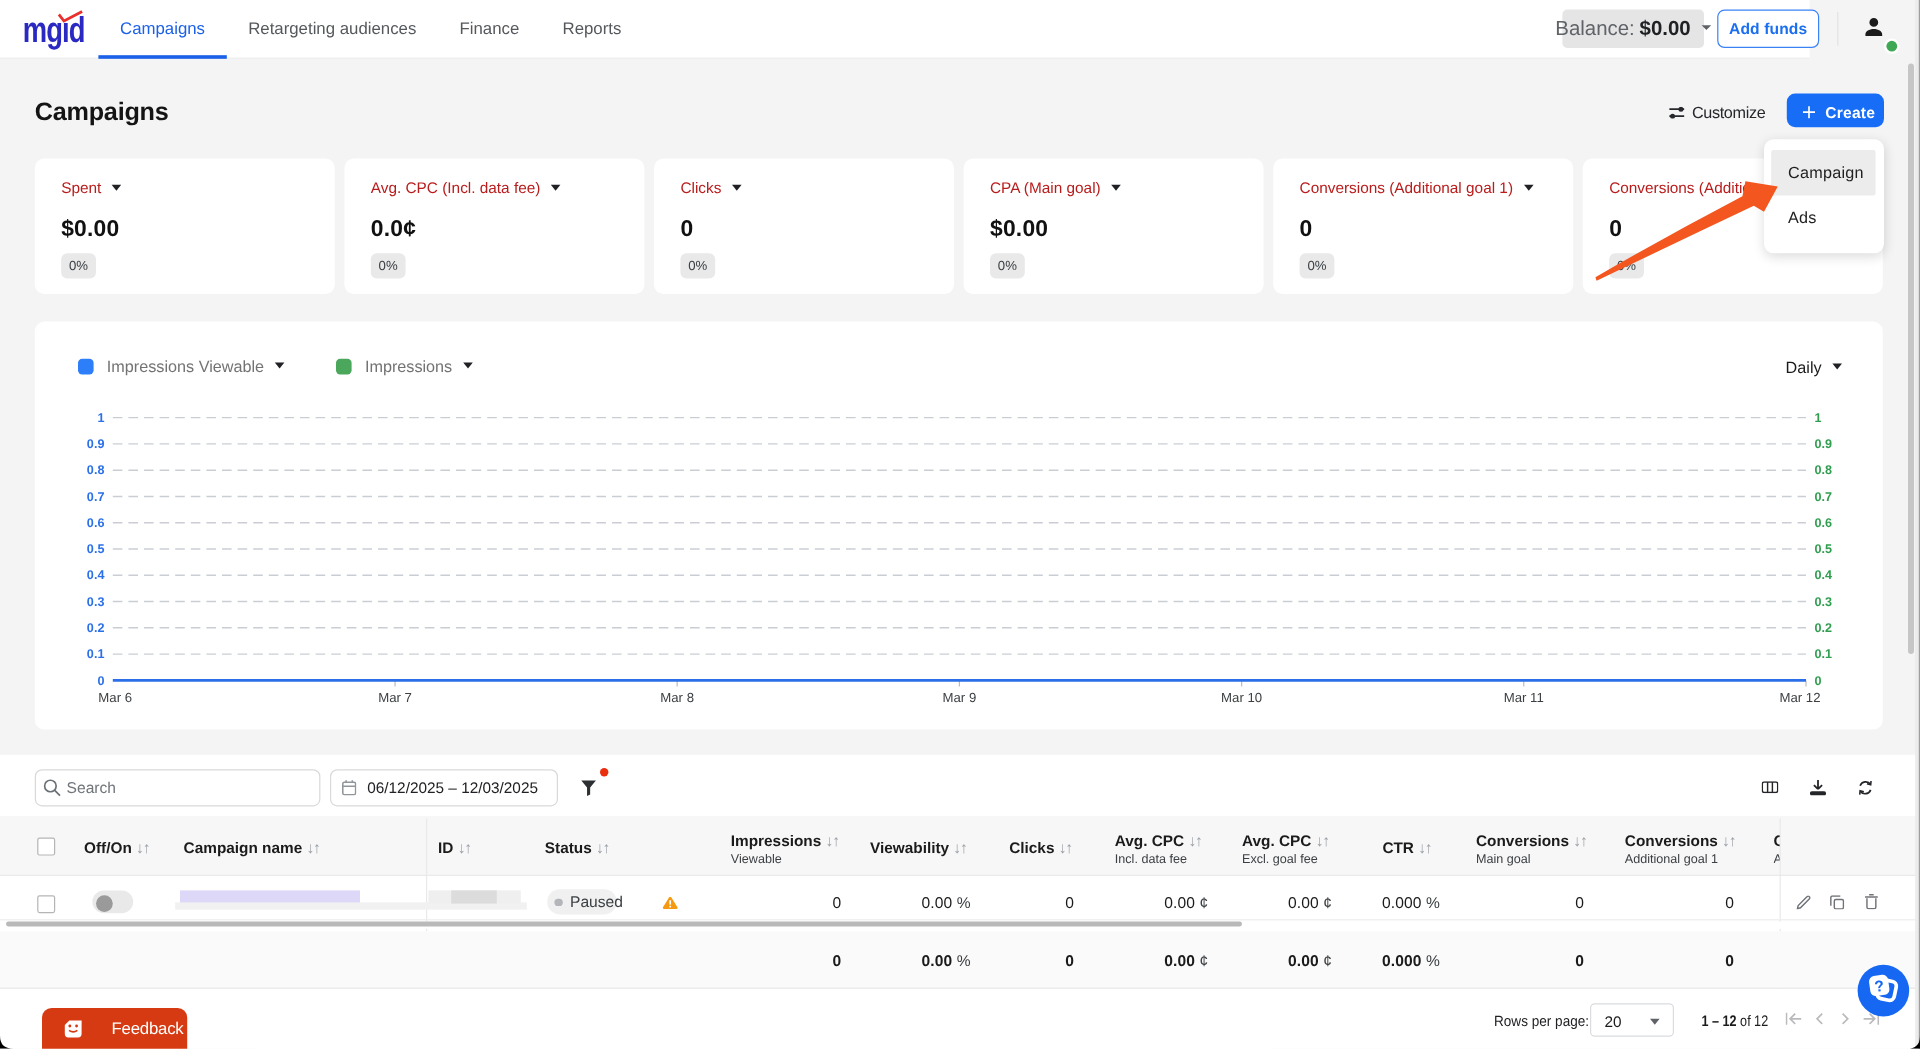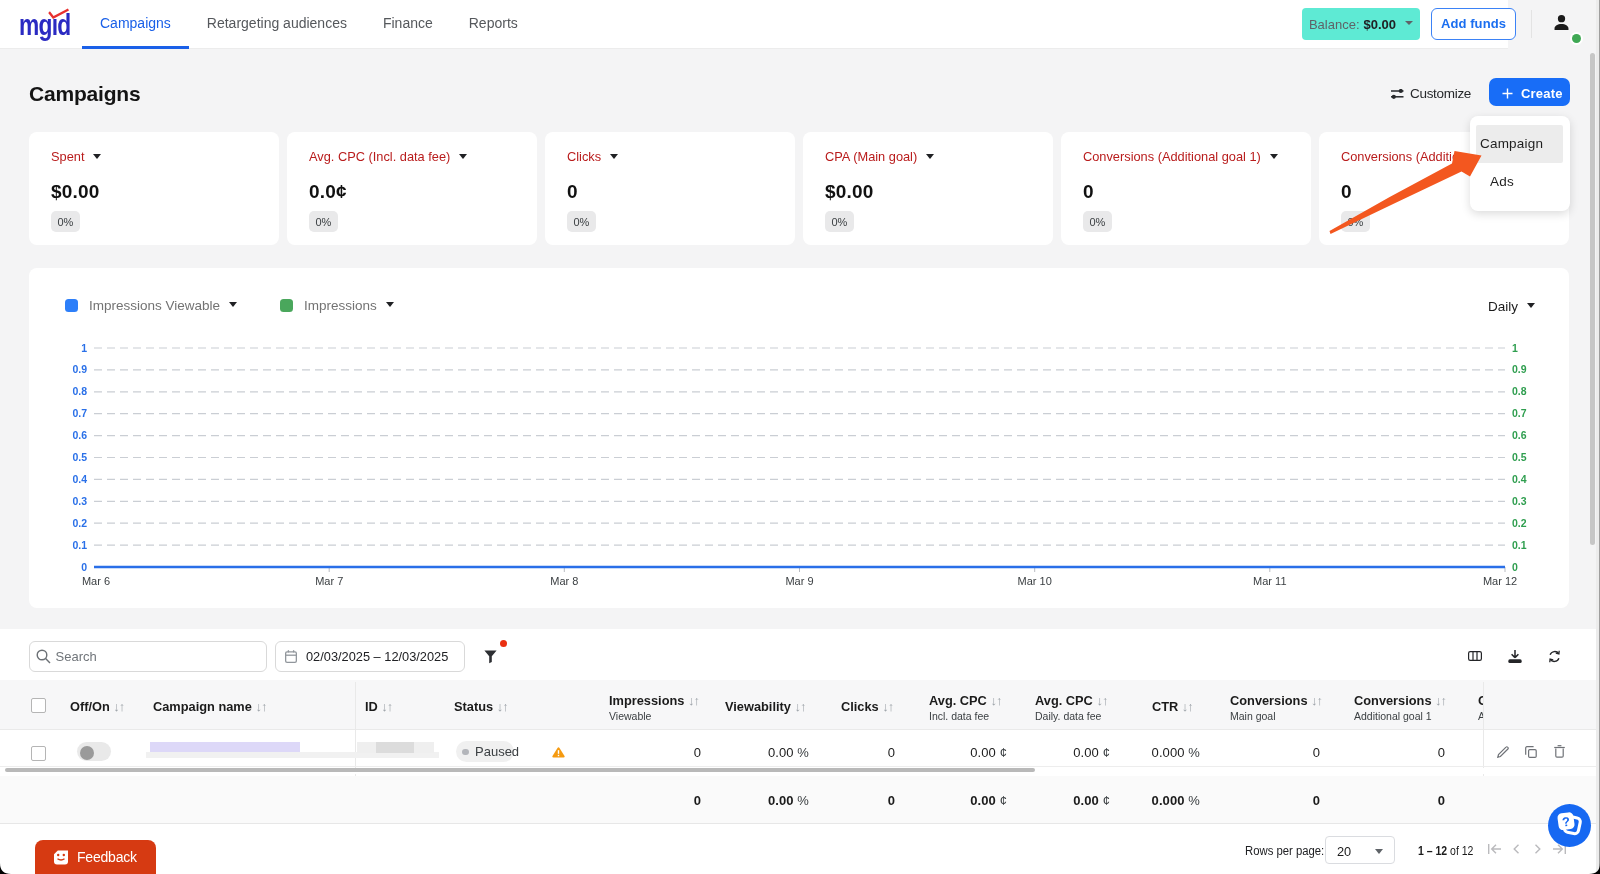--- a/index.html
+++ b/index.html
@@ -2,21 +2,21 @@
 <html><head>
 <meta charset="utf-8">
 <style>
 * { margin:0; padding:0; box-sizing:border-box; }
 html,body { width:1600px; height:874px; overflow:hidden; background:#f4f4f5; font-family:"Liberation Sans",sans-serif; }
 .abs { position:absolute; }
 .topbar { position:absolute; left:0; top:0; width:1508px; height:49px; background:#fff; border-bottom:1px solid #ececec; z-index:5; }
 .nav { position:absolute; left:82px; top:0; height:49px; display:flex; }
 .nav a { display:block; line-height:47px; padding:0 18px; font-size:14px; color:#55585c; font-weight:500; text-decoration:none; letter-spacing:0; }
 .nav a.active { color:#1a60e8; border-bottom:3px solid #1a60e8; font-weight:500; }
-.balance { position:absolute; left:1302px; top:8px; width:118px; height:32px; background:#5eead4; border-radius:4px; display:flex; align-items:center; justify-content:center; font-size:13px; color:#5f6368; }
+.balance { position:absolute; left:1302px; top:8px; width:118px; height:32px; background:#e5e5e5; border-radius:4px; display:flex; align-items:center; justify-content:center; font-size:17px; color:#5f6368; }
 .balance b { color:#202124; margin-left:4px; }
 .addfunds { position:absolute; left:1431px; top:8px; width:85px; height:32px; border:1px solid #3b82f6; border-radius:6px; color:#1a6ef0; font-size:13px; font-weight:700; text-align:center; line-height:30px; background:#fff; letter-spacing:0.1px; }
 .hdivider { position:absolute; left:1531px; top:10px; width:1px; height:28px; background:#e3e3e3; }
 
 .pagetitle { position:absolute; left:29px; top:82px; font-size:21px; font-weight:700; color:#141414; letter-spacing:-0.2px; }
 .customize { position:absolute; left:1410px; top:86px; font-size:13.5px; font-weight:400; color:#26282b; letter-spacing:-0.3px; }
 .createbtn { position:absolute; left:1489px; top:78px; width:81px; height:28px; background:#186df7; border-radius:7px; color:#fff; font-size:13px; font-weight:700; letter-spacing:0.2px; }
 
 .cards { position:absolute; left:29px; top:132px; width:1540px; display:flex; gap:8px; }
 .card { flex:1; height:113px; background:#fff; border-radius:8px; padding:17px 0 0 22px; position:relative; overflow:hidden; }
@@ -42,21 +42,21 @@
 .cent { color:#3c4043; }
 .vline1 { position:absolute; left:355px; top:53px; width:1px; height:94px; background:#e9e9e9; }
 .vline2 { position:absolute; left:1483px; top:53px; width:1px; height:142px; background:#e9e9e9; }
 .chkbox { position:absolute; width:15px; height:15px; border:1.5px solid #b5b5b5; border-radius:2px; background:#fff; }
 
 .feedback { position:absolute; left:35px; top:840px; width:121px; height:34px; background:#d63a12; border-radius:8px 8px 0 0; color:#fff; z-index:20; display:flex; align-items:center; }
 .chatbtn { position:absolute; left:1548px; top:804px; width:43px; height:43px; background:#1668f2; border-radius:50%; z-index:21; }
 .scrollv { position:absolute; left:1590px; top:53px; width:5px; height:492px; background:#c6c6c6; border-radius:2.5px; z-index:40; }
 .edge { position:absolute; left:1596px; top:0; width:4px; height:874px; background:#ececec; border-right:1.5px solid #9e9e9e; z-index:41; }
 .dropdown { position:absolute; left:1470px; top:116px; width:100px; height:95px; background:#fff; border-radius:8px; box-shadow:0 3px 10px rgba(0,0,0,0.14); z-index:10; }
-.dd-item1 { position:absolute; left:6px; top:9px; width:87px; height:38px; background:#ececec; border-radius:2px; font-size:13.5px; color:#1f1f1f; line-height:38px; padding-left:4px; letter-spacing:0.2px; }
+.dd-item1 { position:absolute; left:6px; top:9px; width:87px; height:38px; background:#ececec; border-radius:2px; font-size:13.5px; color:#1f1f1f; line-height:38px; padding-left:14px; letter-spacing:0.2px; }
 .dd-item2 { position:absolute; left:6px; top:47px; width:87px; height:38px; font-size:13.5px; color:#1f1f1f; line-height:38px; padding-left:14px; letter-spacing:0.2px; }
 </style>
 </head>
 <body>
 
 <div class="topbar">
   <svg class="abs" style="left:19px;top:5px;" width="56" height="37" viewBox="0 0 56 37">
     <text x="0" y="30" font-family="Liberation Sans,sans-serif" font-weight="bold" font-size="30" fill="#2a2ac2" letter-spacing="-1" transform="scale(0.76,1)">mgıd</text>
     <path d="M29.2 8.0 L34.0 14.0 L50.0 5.6 L48.9 3.5 L34.6 11.0 L30.9 6.3 Z" fill="#e8302e"></path>
   </svg>
@@ -179,21 +179,21 @@
     <text x="1471.0" y="317" fill="#3c4043" font-size="11" text-anchor="middle" font-family="Liberation Sans,sans-serif">Mar 12</text>
   </svg>
 </div>
 
 <div class="table-section">
   <div class="searchbox">Search</div>
   <svg class="abs" style="left:35.5px;top:19.5px;" width="15" height="15" viewBox="0 0 15 15">
       <circle cx="6" cy="6" r="4.8" fill="none" stroke="#6b7075" stroke-width="1.4"></circle>
       <line x1="9.6" y1="9.6" x2="14" y2="14" stroke="#6b7075" stroke-width="1.4"></line>
     </svg>
-  <div class="datebox">02/03/2025 – 12/03/2025</div>
+  <div class="datebox">06/12/2025 – 12/03/2025</div>
   <svg class="abs" style="left:285px;top:21px;" width="12" height="13" viewBox="0 0 12 13">
       <rect x="0.65" y="1.8" width="10.7" height="10.5" rx="1.4" fill="none" stroke="#91969c" stroke-width="1.3"></rect>
       <line x1="0.65" y1="5.2" x2="11.35" y2="5.2" stroke="#91969c" stroke-width="1.3"></line>
       <line x1="3.4" y1="0.2" x2="3.4" y2="2.4" stroke="#91969c" stroke-width="1.3"></line>
       <line x1="8.6" y1="0.2" x2="8.6" y2="2.4" stroke="#91969c" stroke-width="1.3"></line>
     </svg>
   <svg class="abs" style="left:484px;top:21px;" width="13" height="14" viewBox="0 0 13 14">
       <path d="M0.4 0.4 H12.6 L7.8 6.2 V12 L5.2 13.3 V6.2 Z" fill="#2d2f33"></path>
     </svg>
   <div class="reddot"></div>
@@ -219,21 +219,21 @@
   <div class="vline2"></div>
   <div class="chkbox" style="left:31px;top:69px;"></div>
   <div class="hcell" style="left:70px;top:70px;text-align:center;">Off/On <span class="sorti">↓↑</span></div>
   <div class="hcell" style="left:153px;top:70px;">Campaign name <span class="sorti">↓↑</span></div>
   <div class="hcell" style="left:365px;top:70px;">ID <span class="sorti">↓↑</span></div>
   <div class="hcell" style="left:454px;top:70px;">Status <span class="sorti">↓↑</span></div>
   <div class="hcell" style="left:609px;top:64px;">Impressions <span class="sorti">↓↑</span><div class="subl">Viewable</div></div>
   <div class="hcell" style="left:725px;top:70px;">Viewability <span class="sorti">↓↑</span></div>
   <div class="hcell" style="left:841px;top:70px;">Clicks <span class="sorti">↓↑</span></div>
   <div class="hcell" style="left:929px;top:64px;">Avg. CPC <span class="sorti">↓↑</span><div class="subl">Incl. data fee</div></div>
-  <div class="hcell" style="left:1035px;top:64px;">Avg. CPC <span class="sorti">↓↑</span><div class="subl">Daily. data fee</div></div>
+  <div class="hcell" style="left:1035px;top:64px;">Avg. CPC <span class="sorti">↓↑</span><div class="subl">Excl. goal fee</div></div>
   <div class="hcell" style="left:1152px;top:70px;">CTR <span class="sorti">↓↑</span></div>
   <div class="hcell" style="left:1230px;top:64px;">Conversions <span class="sorti">↓↑</span><div class="subl">Main goal</div></div>
   <div class="hcell" style="left:1354px;top:64px;">Conversions <span class="sorti">↓↑</span><div class="subl">Additional goal 1</div></div>
   <div class="hcell" style="left:1478px;top:64px;width:5px;overflow:hidden;">C<div class="subl">A</div></div>
 
   <div class="abs" style="left:0;top:101px;width:1600px;height:37px;border-bottom:1px solid #ededed;"></div>
   <div class="chkbox" style="left:31px;top:117px;"></div>
   <div class="abs" style="left:77px;top:113px;width:34px;height:19px;background:#e9e9e9;border-radius:10px;"></div>
   <div class="abs" style="left:79.5px;top:116.5px;width:14px;height:14px;background:#9a9a9a;border-radius:50%;"></div>
   <div class="abs" style="left:150px;top:113px;width:150px;height:11px;background:#ddd8f8;"></div>
@@ -298,21 +298,21 @@
   </svg>
 </div>
 
 <div class="feedback">
   <svg style="margin-left:18px;" width="16" height="15" viewBox="0 0 16 15">
       <path d="M1 4.2 L4.8 0.5 H15 V11.5 A3 3 0 0112 14.5 H4 A3 3 0 011 11.5 Z" fill="#fff"></path>
       <circle cx="5.2" cy="5" r="1.2" fill="#d63a12"></circle>
       <circle cx="10.8" cy="5" r="1.2" fill="#d63a12"></circle>
       <path d="M4.5 8.7 Q8 11.2 11.5 8.7" stroke="#d63a12" stroke-width="1.4" fill="none"></path>
     </svg>
-  <span style="margin-left:8px;font-size:14px;letter-spacing:-0.2px;">Feedback</span>
+  <span style="margin-left:24px;font-size:14px;letter-spacing:-0.2px;">Feedback</span>
 </div>
 <div class="chatbtn">
   <svg class="abs" style="left:7px;top:6px;" width="30" height="31" viewBox="0 0 30 31">
     <rect x="10" y="7" width="14.5" height="16" rx="4" fill="none" stroke="#fff" stroke-width="3.1" transform="rotate(12 17 15)"></rect>
     <rect x="3" y="2.8" width="16" height="16.8" rx="4.5" fill="#fff" transform="rotate(-8 11 11)"></rect>
     <text x="11" y="16.2" font-size="13" font-weight="bold" fill="#1668f2" text-anchor="middle" transform="rotate(-8 11 11)" font-family="Liberation Sans,sans-serif">?</text>
   </svg>
 </div>
 
 <svg class="abs" style="left:0;top:863px;z-index:50;" width="11" height="11" viewBox="0 0 11 11">

